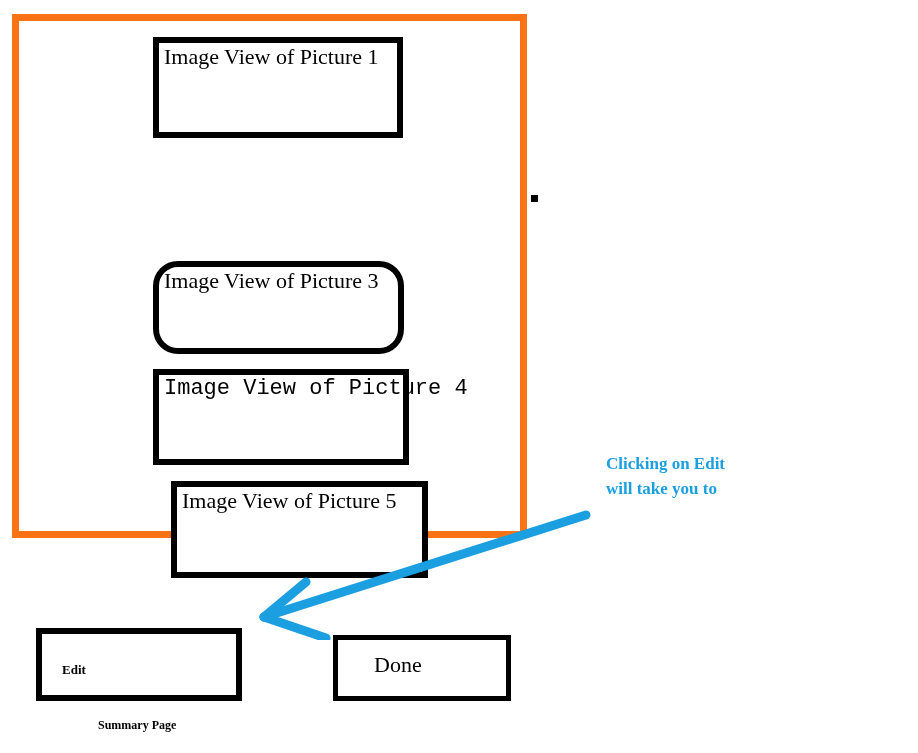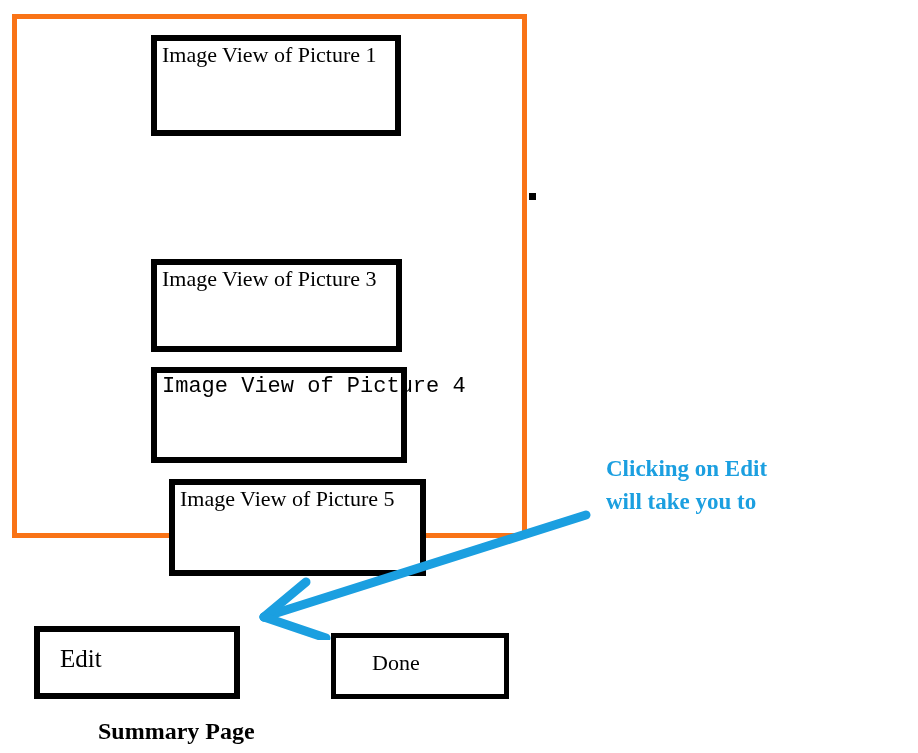--- a/index.html
+++ b/index.html
@@ -18,21 +18,21 @@
     background: #ffffff;
     overflow: hidden;
   }
   
   .device-frame {
     position: absolute;
     left: 12px;
     top: 14px;
     width: 515px;
     height: 524px;
-    border: 5px solid #f97316;
+    border: 7px solid #f97316;
     box-sizing: border-box;
     background: #ffffff;
   }
   
   .frame-notch {
     position: absolute;
     left: 512px;
     top: 174px;
     width: 7px;
     height: 7px;
@@ -67,55 +67,55 @@
   }
   .btn-edit {
     left: 29px;
     top: 621px;
     width: 206px;
     height: 73px;
     border: 6px solid #000000;
   }
   .btn-edit .btn-label {
     display: block;
-    font-size: 25px;
-    font-weight: normal;
-    padding: 13px 0 0 20px;
+    font-size: 13px;
+    font-weight: bold;
+    padding: 28px 0 0 20px;
   }
   .btn-done {
     left: 326px;
     top: 628px;
     width: 178px;
     height: 66px;
     border: 5px solid #000000;
     padding-left: 18px;
   }
   .btn-done .btn-label {
     display: block;
     font-size: 22px;
     font-weight: normal;
     padding: 12px 0 0 18px;
   }
   
   .page-caption {
     position: absolute;
     left: 98px;
     top: 718px;
-    font-size: 24px;
+    font-size: 12px;
     font-weight: bold;
     color: #000000;
     white-space: nowrap;
   }
   
   .annotation-text {
     position: absolute;
     left: 606px;
     top: 452px;
     width: 210px;
-    font-size: 23px;
+    font-size: 17px;
     font-weight: bold;
     line-height: 1.45;
     color: #1b9fe0;
   }
   .annotation-arrow {
     position: absolute;
     left: 250px;
     top: 495px;
     width: 350px;
     height: 145px;
@@ -129,21 +129,21 @@
 
   <div class="device-frame">
 
     <div class="frame-notch"></div>
 
     <div class="picture-box pb1" style="left:134px; top:16px;">
       <span class="picture-label">Image View of Picture 1</span>
     </div>
 
 
-    <div class="picture-box pb3" style="left:134px; top:240px;">
+    <div class="picture-box pb3" style="left:134px; top:240px;border-radius:25px;">
       <span class="picture-label">Image View of Picture 3</span>
     </div>
 
     <div class="picture-box pb4" style="left:134px; top:348px;">
       <span class="picture-label">Image View of Picture 4</span>
     </div>
 
     <div class="picture-box pb5" style="left:152px; top:460px;font-family:Liberation Serif, serif;">
       <span class="picture-label">Image View of Picture 5</span>
     </div>

